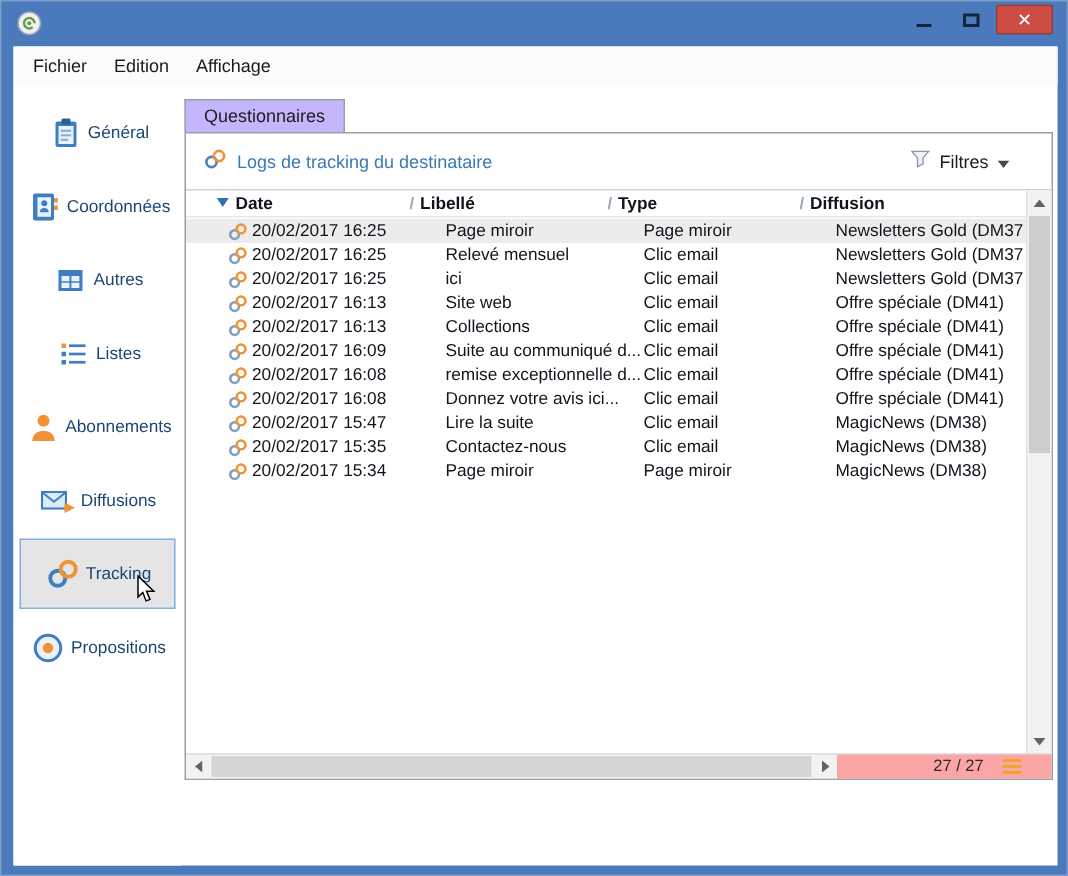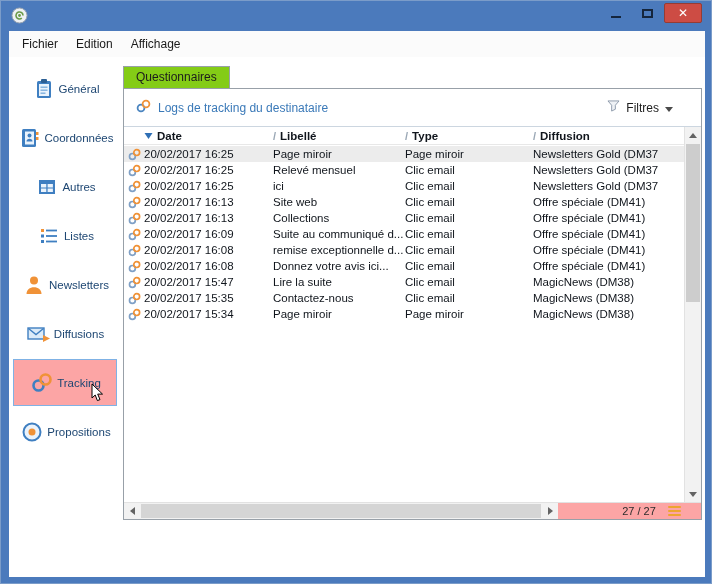--- a/index.html
+++ b/index.html
@@ -30,28 +30,28 @@
 
   .menubar { position:absolute; left:0; top:0; right:0; height:26px; background:#fbfbfb;
     display:flex; align-items:center; padding-left:4px; }
   .menu-item { font-size:12px; color:#1a1a1a; padding:5px 9px; cursor:default; }
 
   
   .sidebar { position:absolute; left:0; top:26px; width:112px; bottom:0; background:#fff;
     display:flex; flex-direction:column; padding-top:8px; gap:2px; }
   .side-item { height:47px; margin:0 4px; display:flex; flex-direction:row;
     align-items:center; justify-content:center; gap:2px; border:1px solid transparent; }
-  .side-item.selected { background:#fca5a5; border:1px solid #7fb2e5; }
+  .side-item.selected { background:#e5e5e5; border:1px solid #7fb2e5; }
   .side-icon { width:26px; height:26px; display:flex; align-items:center; justify-content:center; }
   .side-label { font-size:11.5px; color:#1d4672; }
 
   
   .tabstrip { position:absolute; left:114px; top:33px; height:25px; z-index:3;
     display:flex; align-items:flex-end; }
-  .tab { height:22px; padding:3px 12px 0; font-size:12px; background:#84cc16;
+  .tab { height:22px; padding:3px 12px 0; font-size:12px; background:#c4b5fd;
     border:1px solid #98a0a8; border-bottom:none; margin-right:3px; color:#1c1c1c; margin-bottom:1px; }
   .tab.active { height:25px; padding-top:5px; background:#fff; margin-bottom:0; z-index:4; }
 
   
   .panel { position:absolute; left:114px; top:57px; width:579px; height:432px;
     background:#fff; border:1px solid #98a0a8; z-index:2; }
   .toolbar { position:absolute; left:0; top:0; right:0; height:38px;
     border-bottom:1px solid #ccd6e0; display:flex; align-items:center; }
   .heading { display:flex; align-items:center; gap:7px; margin-left:12px;
     font-size:12px; color:#3a79b8; }
@@ -59,21 +59,21 @@
     margin-right:24px; font-size:12px; color:#1c1c1c; padding:3px 4px; }
 
   
   .table-header { position:absolute; left:0; top:38px; right:17px; height:18px;
     display:grid; grid-template-columns:20px 129px 132px 128px 1fr; align-items:center;
     font-size:11.5px; color:#10151c; border-bottom:1px solid #e8e8e8;font-weight:bold; }
   .hcell { display:flex; align-items:center; gap:4px; white-space:nowrap; overflow:hidden; }
   .slash { color:#9aa7b5; font-size:11px; }
   .table-body { position:absolute; left:0; top:57px; right:17px; }
   .trow { height:16px; display:grid; grid-template-columns:20px 129px 132px 128px 1fr;
-    align-items:center; font-size:11.5px; color:#10151c; }
+    align-items:center; font-size:11.5px; color:#10151c;padding-left:24px; }
   .trow.selected { background:#ececec; }
   .cell { white-space:nowrap; overflow:hidden; }
   .icon-cell { display:flex; justify-content:center; }
 
   
   .vscroll { position:absolute; top:38px; right:0; width:17px; bottom:17px;
     background:#f2f2f2; border-left:1px solid #e2e2e2; }
   .vs-btn { position:absolute; left:0; right:0; height:16px; display:flex;
     align-items:center; justify-content:center; }
   .vs-up { top:0; } .vs-down { bottom:0; }
@@ -179,21 +179,21 @@
           </span>
           <span class="side-label">Listes</span>
         </div>
         <div class="side-item">
           <span class="side-icon">
             <svg width="24" height="24" viewBox="0 0 24 24">
               <circle cx="12" cy="7.5" r="4" fill="#f09237"></circle>
               <path d="M4.5 21c0-4.2 3.3-6.8 7.5-6.8s7.5 2.6 7.5 6.8z" fill="#f09237"></path>
             </svg>
           </span>
-          <span class="side-label">Newsletters</span>
+          <span class="side-label">Abonnements</span>
         </div>
         <div class="side-item">
           <span class="side-icon">
             <svg width="26" height="24" viewBox="0 0 26 24">
               <rect x="2" y="6" width="16" height="11" fill="#dcebf8" stroke="#3f7fc1" stroke-width="1.4"></rect>
               <path d="M2.5 6.5L10 12.5l7.5-6" fill="none" stroke="#3f7fc1" stroke-width="1.4"></path>
               <path d="M17 13l7 3.5-7 3.5z" fill="#f09237"></path>
             </svg>
           </span>
           <span class="side-label">Diffusions</span>

